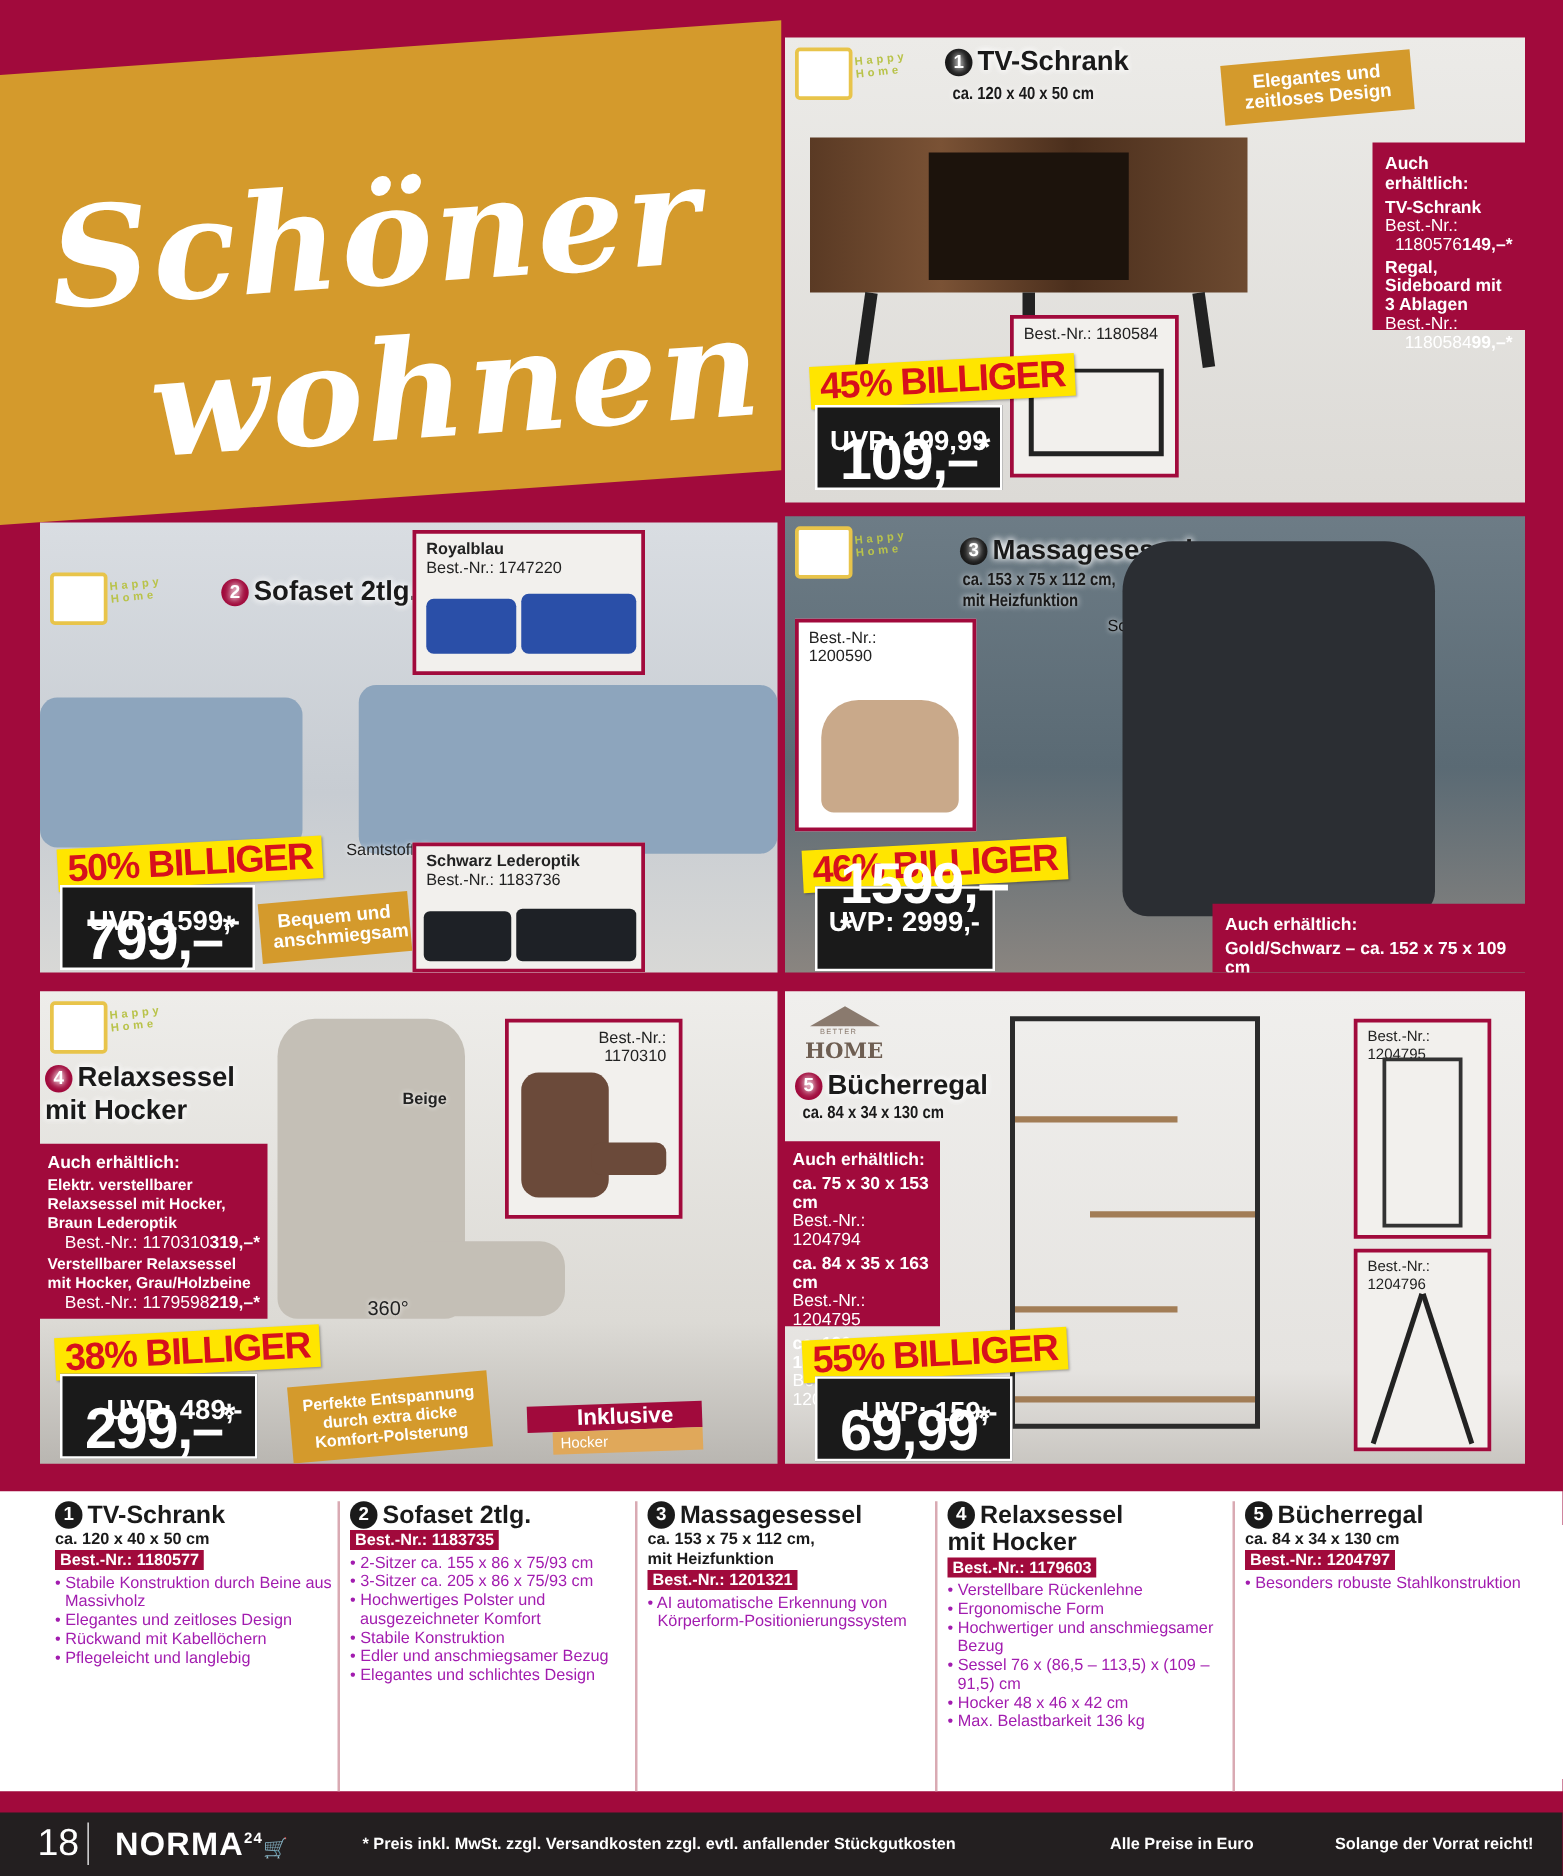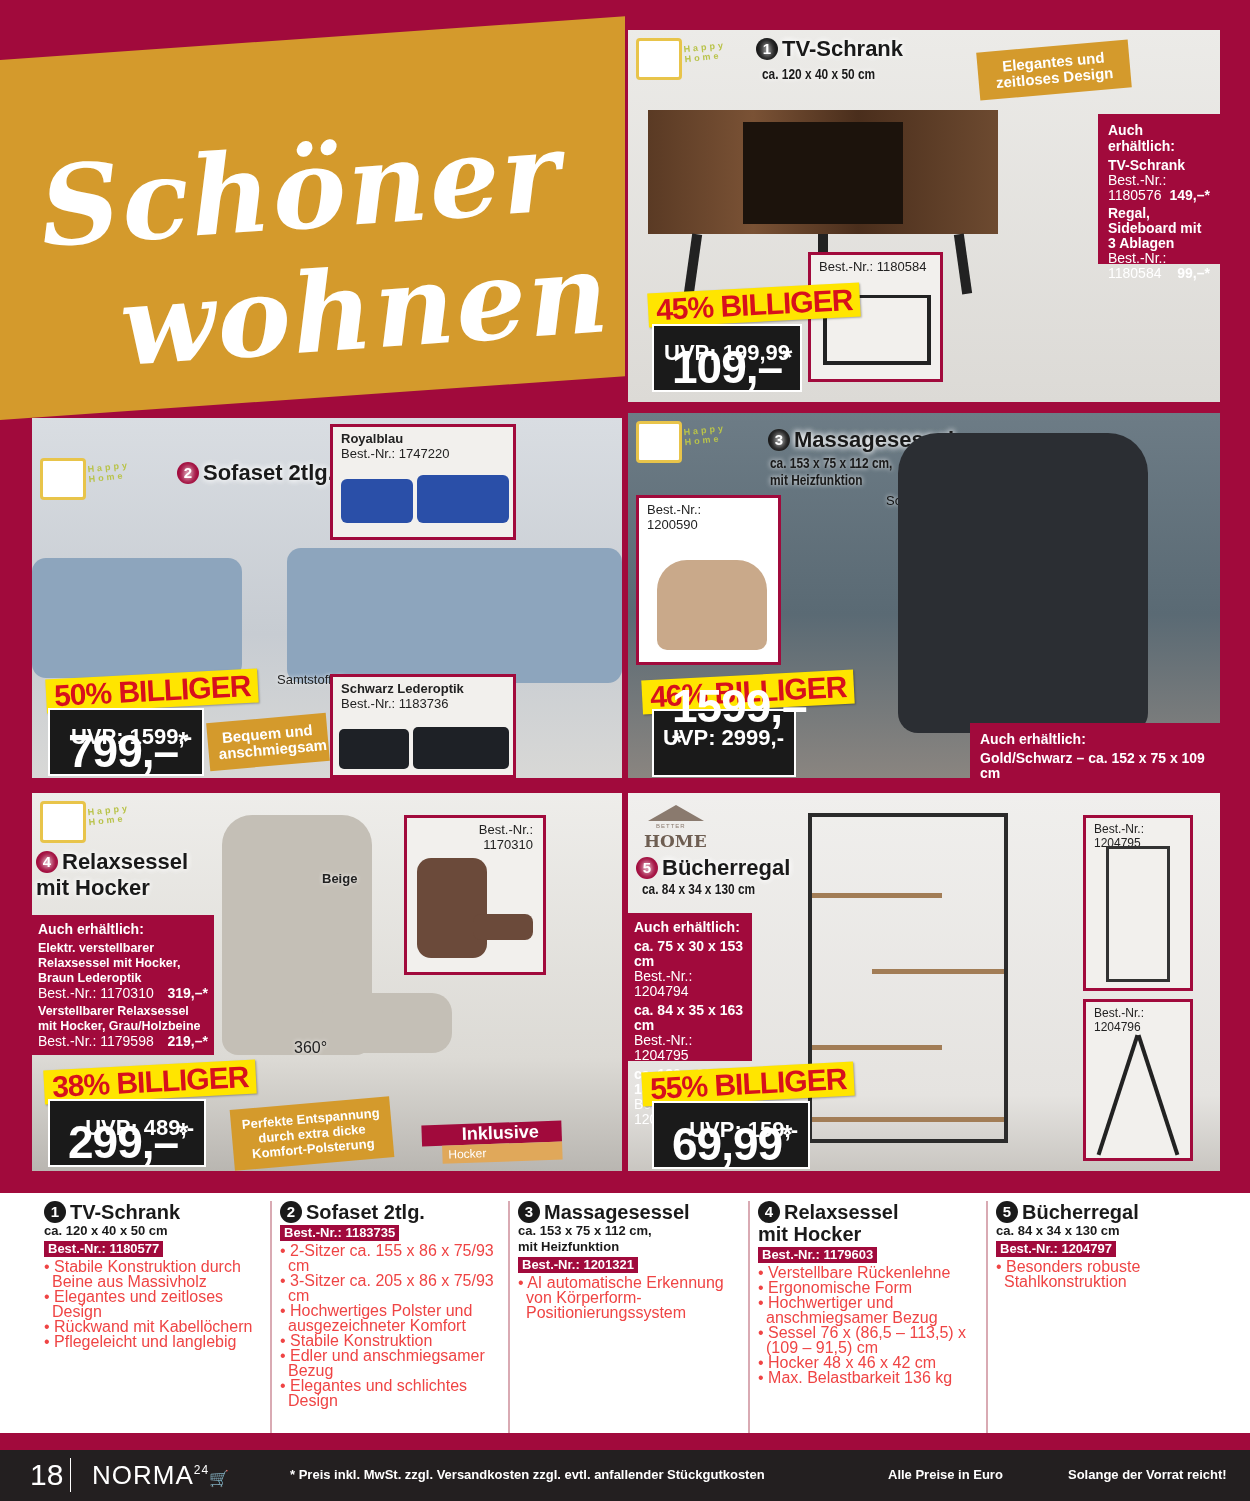--- a/index.html
+++ b/index.html
@@ -15,39 +15,39 @@
 .pdim{position:absolute;font-weight:bold;color:#1a1a1a;font-size:14px;transform:scaleX(.85);transform-origin:0 0;text-shadow:0 0 6px #fff}
 .billiger{position:absolute;background:#ffe500;color:#d7101c;font-weight:bold;font-size:30px;padding:0 8px;transform:rotate(-3deg);letter-spacing:-1px;white-space:nowrap;box-shadow:1px 1px 2px rgba(0,0,0,.3)}
 .pricebox{position:absolute;background:#1a1a1a;border:2px solid #fff;color:#fff;font-weight:bold}
 .pricebox .uvp{position:absolute;right:10px;top:14px;font-size:22px}
 .pricebox .price{position:absolute;left:18px;bottom:0;font-size:46px;letter-spacing:-1px;line-height:1}
 .pricebox .star{font-size:26px;vertical-align:top}
 .redbox{position:absolute;background:#a10a3c;color:#fff;padding:8px 10px}
 .redbox .h{font-weight:bold;font-size:14px;margin-bottom:4px}
 .redbox .b{font-weight:bold;font-size:14px;line-height:15px}
 .redbox .r{font-size:14px;line-height:15px}
-.redbox .row{display:flex;justify-content:space-between}
+.redbox .row{display:flex;justify-content:flex-end}
 .inset{position:absolute;border:3px solid #a10a3c;background:#f2f0ed;overflow:hidden}
 .inset .lbl{position:absolute;left:8px;top:4px;font-size:13px;color:#222}
 .inset .lbl b{display:block}
 .brush{position:absolute;background:#d49a2c;color:#fff;font-weight:bold;text-align:center;font-size:15px;line-height:16px;padding:8px 10px;transform:rotate(-5deg)}
 .tag{position:absolute;font-size:13px;color:#222;text-shadow:0 0 4px #fff}
 .bottom{position:absolute;left:0;top:1193px;width:1250px;height:240px;background:#fff}
 .col{position:absolute;top:8px;height:232px;padding-left:8px}
 .col.sep{border-left:2px solid #d9aab3}
 .col .t{font-weight:bold;font-size:20px;color:#1a1a1a;line-height:22px}
 .col .d{font-weight:bold;font-size:13px;color:#1a1a1a;line-height:16px}
 .col .best{display:inline-block;background:#a10a3c;color:#fff;font-weight:bold;font-size:13px;padding:0 4px;line-height:16px;margin:1px 0 2px}
 .col ul{list-style:none}
-.col li{font-size:16px;color:#ef4444;line-height:15px;padding-left:8px;text-indent:-8px}
+.col li{font-size:13px;color:#a21caf;line-height:15px;padding-left:8px;text-indent:-8px}
 .col li::before{content:"• "}
 .footer{position:absolute;left:0;top:1450px;width:1250px;height:51px;background:#231f20;color:#fff}
 .footer .pg{position:absolute;left:30px;top:8px;font-size:30px}
 .footer .vbar{position:absolute;left:70px;top:8px;width:1px;height:34px;background:#fff}
-.footer .logo{position:absolute;left:92px;top:10px;font-weight:normal;font-size:26px;letter-spacing:1px}
+.footer .logo{position:absolute;left:92px;top:10px;font-weight:bold;font-size:26px;letter-spacing:1px}
 .footer .logo sup{font-size:12px}
 .footer .fn{position:absolute;top:17px;font-size:13px;font-weight:bold}
 
 .tv{position:absolute;background:linear-gradient(90deg,#5a3a24,#7a5235 30%,#4a2e1c 60%,#6d4a30)}
 .sofa{position:absolute;background:#8da5bd;border-radius:14px}
 .chair{position:absolute;background:#2b2e33;border-radius:40px 40px 20px 20px}
 </style>
 </head>
 <body>
 

